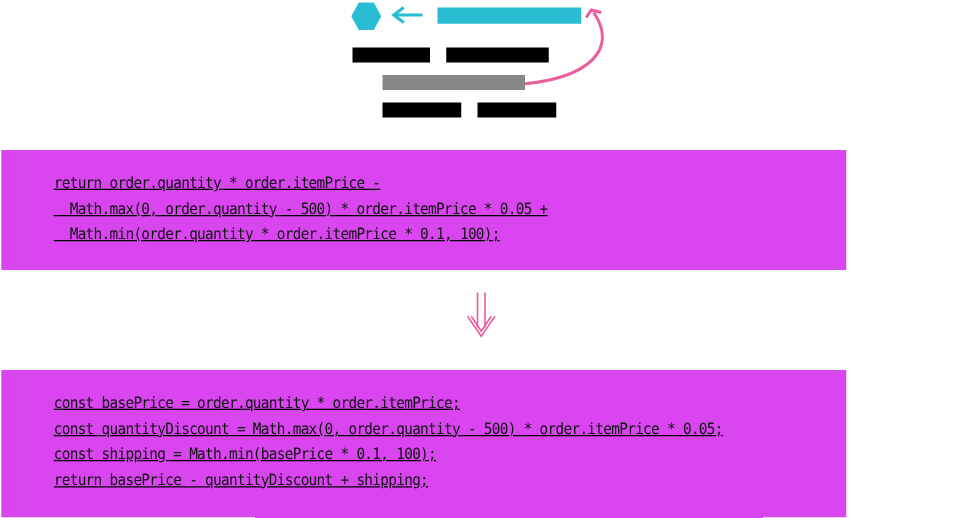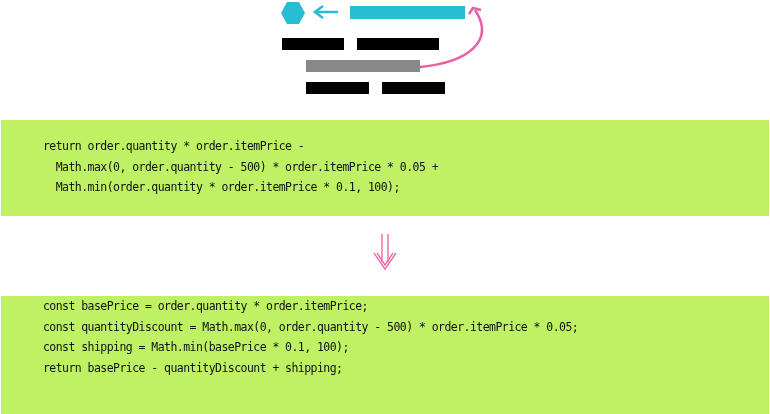--- a/index.html
+++ b/index.html
@@ -1,20 +1,20 @@
 <!DOCTYPE html>
 <html><head>
 <meta charset="utf-8">
 <style>
   html, body { margin:0; padding:0; background:#ffffff; }
   body { width:770px; height:414px; position:relative; overflow:hidden; font-family:"DejaVu Sans Mono", monospace; }
   .diagram { position:absolute; left:0; top:0; width:770px; height:110px; }
-  .code-box { position:absolute; left:1px; width:768px; background:#bef264; box-sizing:border-box; }
+  .code-box { position:absolute; left:1px; width:676px; background:#d946ef; box-sizing:border-box;text-decoration:underline; }
   .code-top { top:120px; height:96px; padding:16px 0 0 42px; }
-  .code-bottom { top:296px; height:118px; padding:0 0 0 42px; }
+  .code-bottom { top:296px; height:118px; padding:16px 0 0 42px; }
   .code-line { font-family:"DejaVu Sans Mono", monospace; font-size:12.5px; line-height:20.5px; color:#111; white-space:pre; letter-spacing:-0.6px; transform:scaleX(0.92); transform-origin:left; }
   .arrow { position:absolute; left:371px; top:232px; width:28px; height:42px; }
 </style>
 </head>
 <body>
 
 <svg class="diagram" viewBox="0 0 770 110" width="770" height="110">
   <polygon points="287,2 299,2 305,13 299,24 287,24 281,13" fill="#29bdd3"></polygon>
   <g stroke="#29bdd3" stroke-width="2.5" fill="none">
     <line x1="315" y1="12" x2="338" y2="12"></line>

